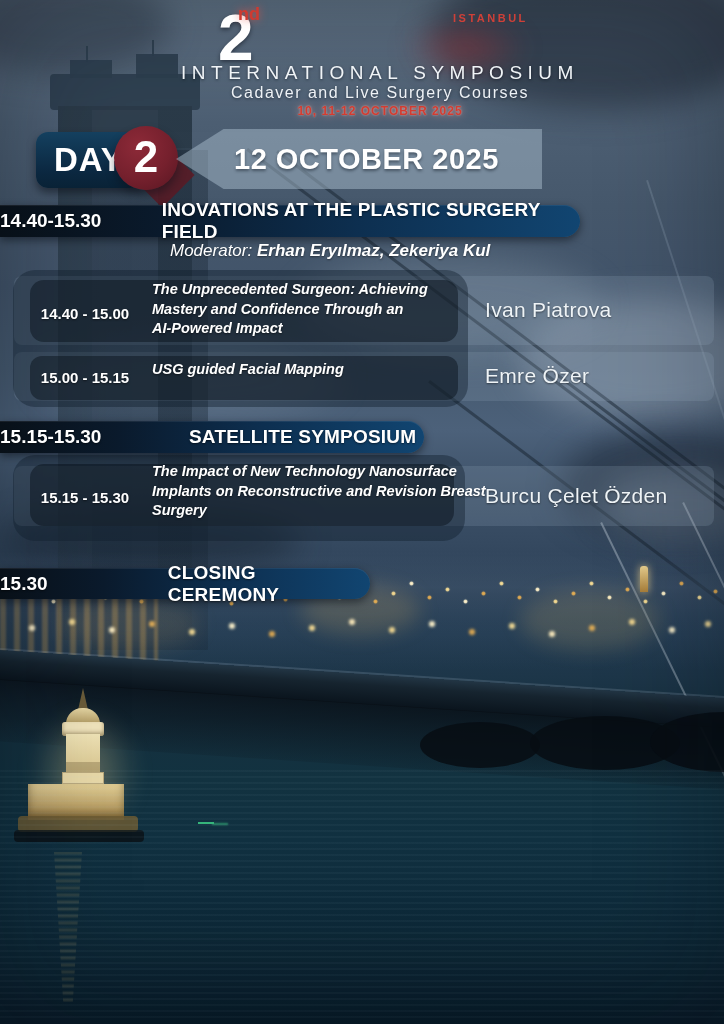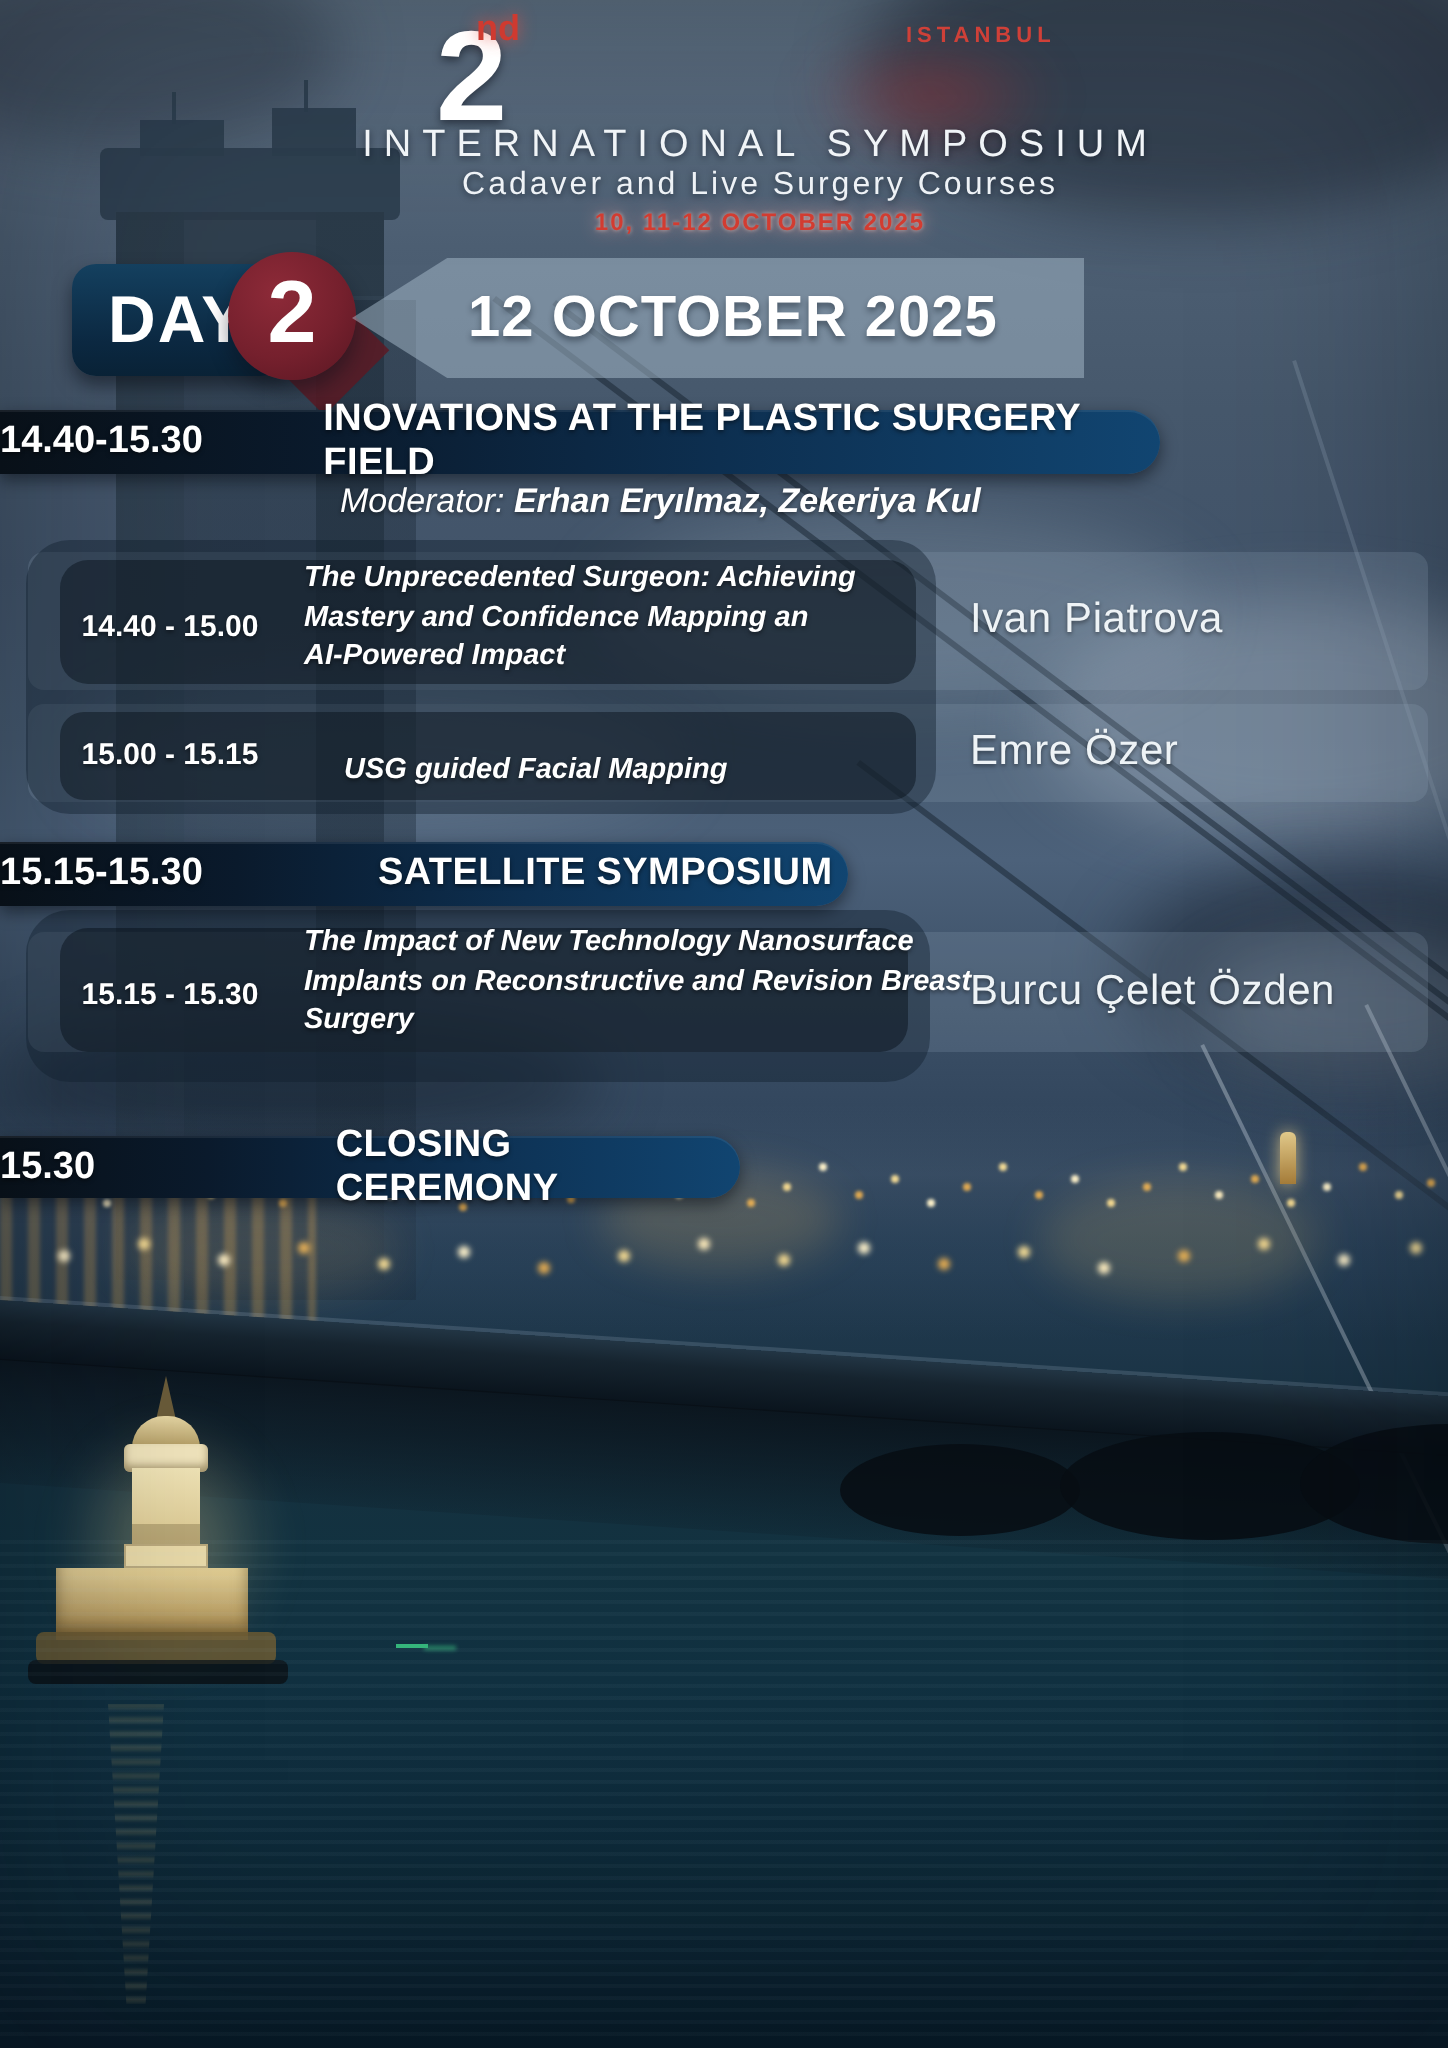--- a/index.html
+++ b/index.html
@@ -158,21 +158,21 @@
   .tbox{position:absolute;left:30px;background:rgba(7,15,25,.46);}
   #tbox1a{top:280px;width:428px;height:62px;border-radius:14px;}
   #tbox1b{top:356px;width:428px;height:44px;border-radius:12px;}
   #tbox2{top:464px;width:424px;height:62px;border-radius:14px;}
   .rtime{position:absolute;left:30px;width:110px;text-align:center;font-size:15px;font-weight:700;
     text-shadow:0 1px 2px rgba(0,0,0,.5);}
   #t1a-time{top:305px;} #t1b-time{top:369px;} #t2-time{top:489px;}
   .rtitle{position:absolute;left:152px;font-size:14.5px;font-weight:700;font-style:italic;
     line-height:19.5px;text-shadow:0 1px 2px rgba(0,0,0,.5);}
   .rtitle span{display:block;}
-  #t1a-title{top:280px;} #t1b-title{top:376px;margin-left:20px;} #t2-title{top:462px;}
+  #t1a-title{top:280px;} #t1b-title{top:360px;} #t2-title{top:462px;}
   .rspk{position:absolute;left:485px;font-size:21px;font-weight:400;letter-spacing:.3px;color:#eef3f6;
     text-shadow:0 1px 2px rgba(0,0,0,.45);}
   #t1a-spk{top:298px;} #t1b-spk{top:364px;} #t2-spk{top:484px;}
 </style>
 </head>
 <body>
 
 <div id="poster">
 
   <div class="cloud abs" id="cl1"></div>
@@ -255,21 +255,21 @@
 
   <div class="secbar" id="bar1">
     <div class="sectime">14.40-15.30</div>
     <div class="sectitle">INOVATIONS AT THE PLASTIC SURGERY FIELD</div>
   </div>
   <div class="abs" id="mod"><span>Moderator: </span><span class="modnames">Erhan Eryılmaz, Zekeriya Kul</span></div>
 
   <div class="rtime" id="t1a-time">14.40 - 15.00</div>
   <div class="rtitle" id="t1a-title">
     <span>The Unprecedented Surgeon: Achieving</span>
-    <span>Mastery and Confidence Mapping an</span>
+    <span>Mastery and Confidence Through an</span>
     <span>AI-Powered Impact</span>
   </div>
   <div class="rspk" id="t1a-spk">Ivan Piatrova</div>
 
   <div class="rtime" id="t1b-time">15.00 - 15.15</div>
   <div class="rtitle" id="t1b-title">
     <span>USG guided Facial Mapping</span>
   </div>
   <div class="rspk" id="t1b-spk">Emre Özer</div>
 

